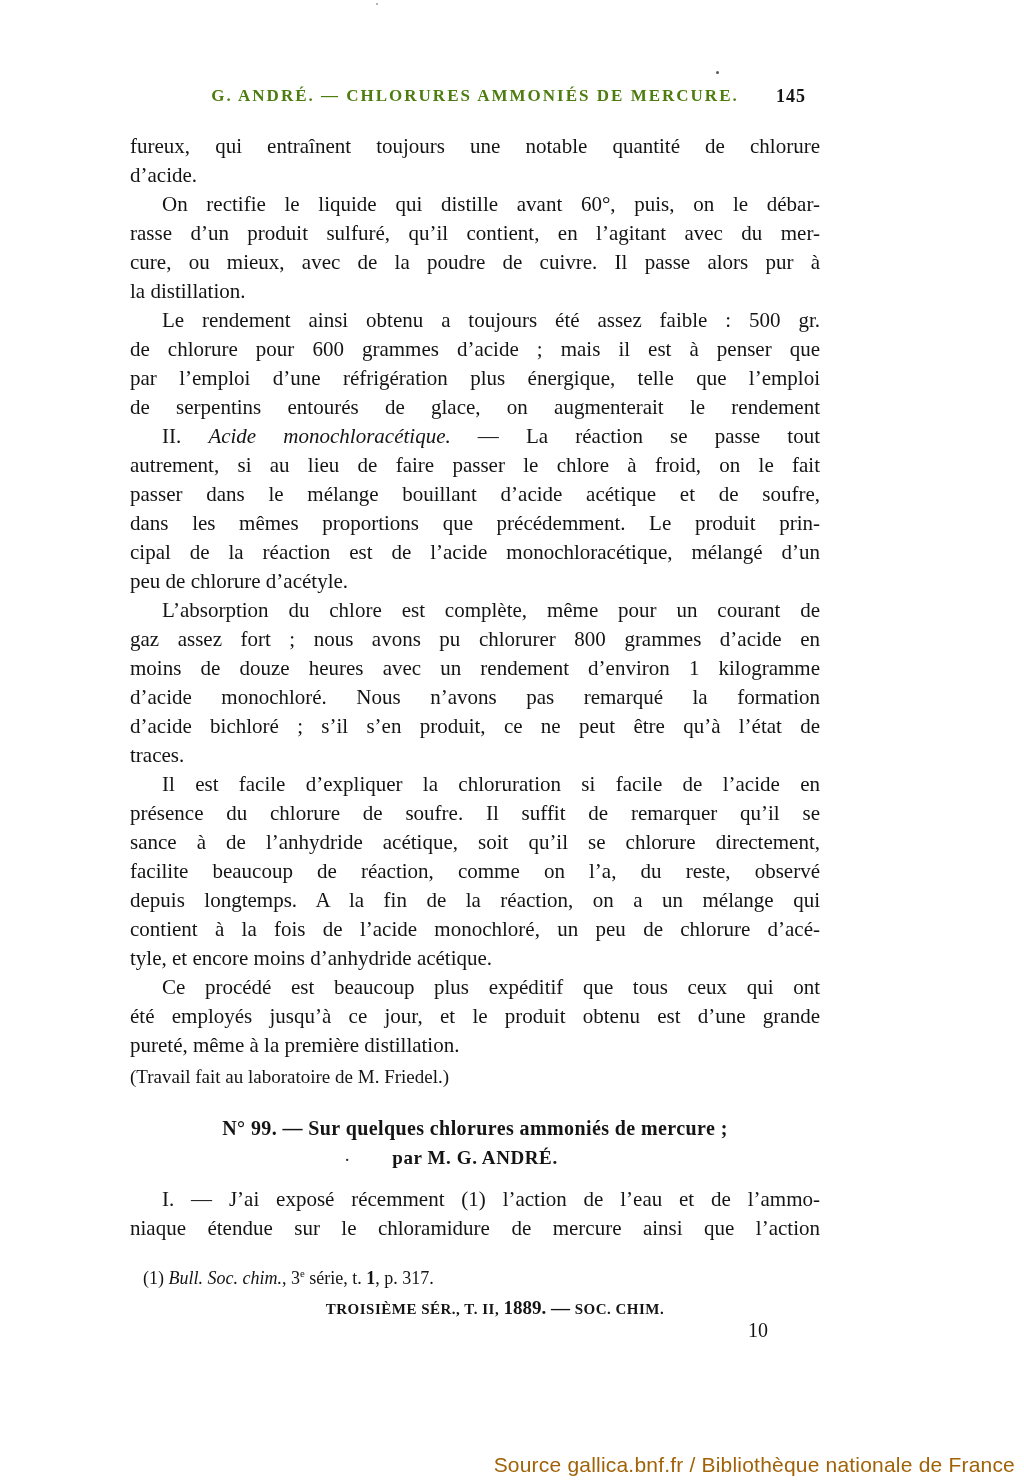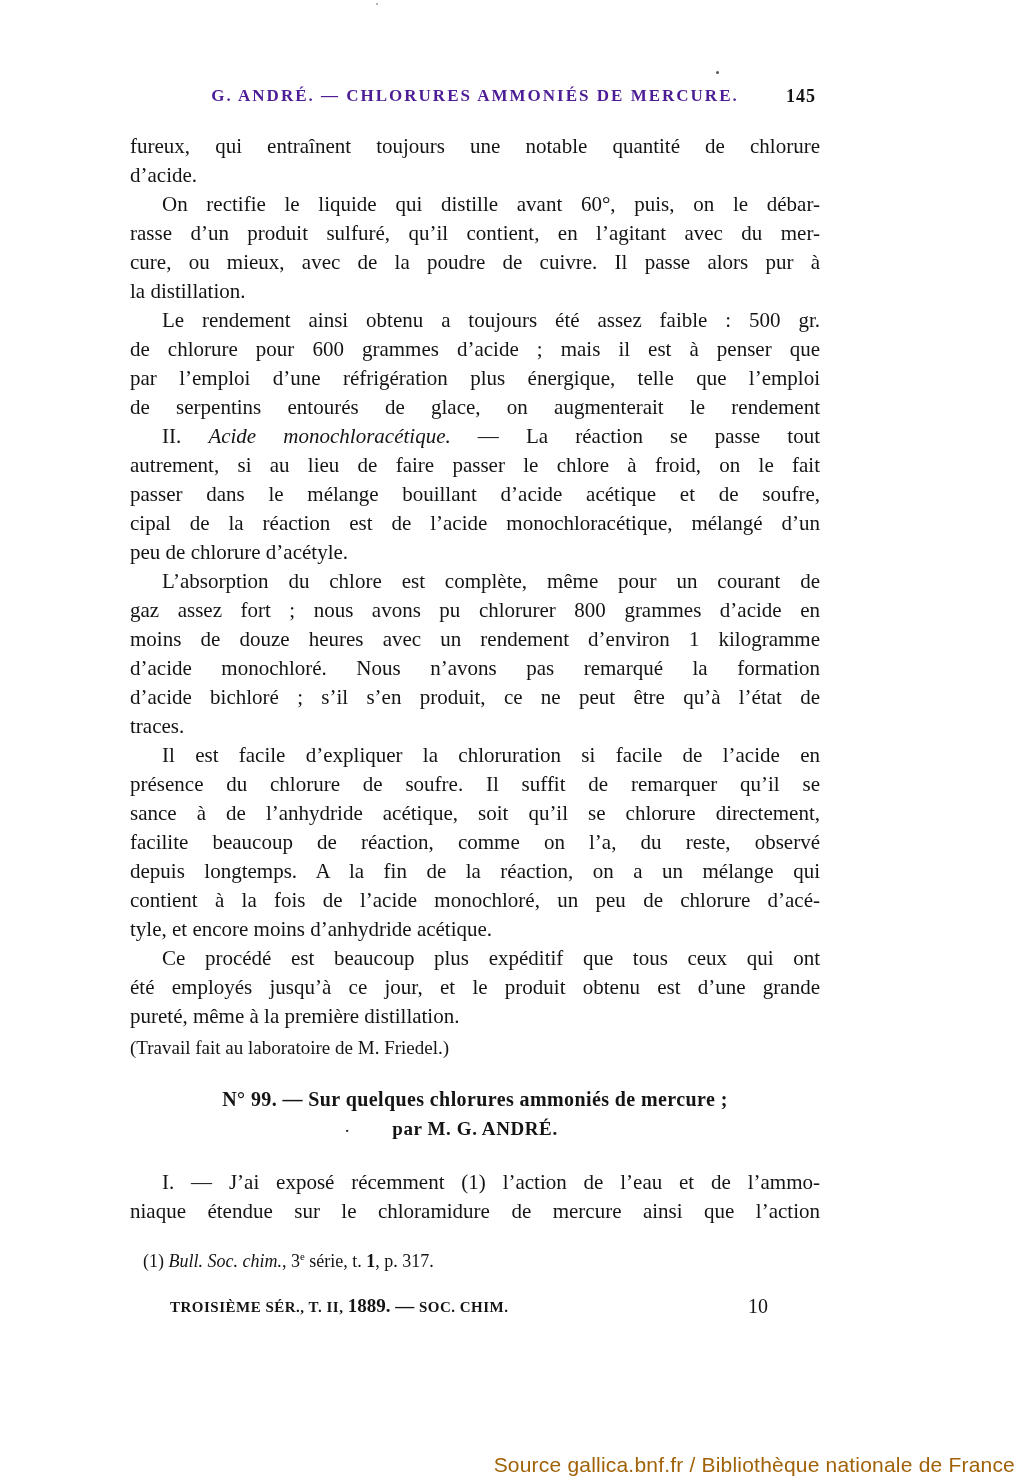--- a/index.html
+++ b/index.html
@@ -23,25 +23,25 @@
     position: relative;
     margin-top: 86px;
     height: 22px;
   }
   .runhead-title {
     text-align: center;
     font-size: 17px;
     font-weight: bold;
     letter-spacing: 2px;
     white-space: nowrap;
-    color: #4c1d95;
+    color: #4d7c0f;
   }
   .runhead-page {
     position: absolute;
-    right: 4px;
+    right: 14px;
     top: 0;
     font-size: 18px;
     font-weight: bold;
     letter-spacing: 1px;
   }
   
   .bodytext {
     margin-top: 24px;
     font-size: 21px;
     line-height: 29px;
@@ -88,34 +88,35 @@
     letter-spacing: 0.6px;
   }
   .byline-dot {
     position: absolute;
     left: 214px;
     top: 2px;
     font-weight: normal;
     color: #2a2a2a;
   }
   .intro {
-    margin-top: 28px;
+    margin-top: 16px;
     font-size: 21px;
     line-height: 29px;
   }
   .footnote {
     margin-top: 18px;
     padding-left: 13px;
     font-size: 18px;
     line-height: 24px;
   }
   .imprint-row {
-    margin-top: 22px;
+    margin-top: 7px;
     display: flex;
-    align-items: flex-start;
+    align-items: center;
+    flex-direction: column;
   }
   .imprint {
     padding-left: 40px;
     white-space: nowrap;
   }
   .sig {
     margin-left: auto;
     padding-right: 52px;
     font-size: 20px;
   }
@@ -163,20 +164,21 @@
       <div class="para ind">
         <div class="line j"><span>Le rendement ainsi obtenu a toujours été assez faible : 500 gr.</span></div>
         <div class="line j"><span>de chlorure pour 600 grammes d’acide ; mais il est à penser que</span></div>
         <div class="line j"><span>par l’emploi d’une réfrigération plus énergique, telle que l’emploi</span></div>
         <div class="line j"><span>de serpentins entourés de glace, on augmenterait le rendement</span></div>
       </div>
       <div class="para ind">
         <div class="line j"><span>II. </span><span class="it">Acide monochloracétique.</span><span> — La réaction se passe tout</span></div>
         <div class="line j"><span>autrement, si au lieu de faire passer le chlore à froid, on le fait</span></div>
         <div class="line j"><span>passer dans le mélange bouillant d’acide acétique et de soufre,</span></div>
+        <div class="line j"><span>dans les mêmes proportions que précédemment. Le produit prin-</span></div>
         <div class="line j"><span>cipal de la réaction est de l’acide monochloracétique, mélangé d’un</span></div>
         <div class="line"><span>peu de chlorure d’acétyle.</span></div>
       </div>
       <div class="para ind">
         <div class="line j"><span>L’absorption du chlore est complète, même pour un courant de</span></div>
         <div class="line j"><span>gaz assez fort ; nous avons pu chlorurer 800 grammes d’acide en</span></div>
         <div class="line j"><span>moins de douze heures avec un rendement d’environ 1 kilogramme</span></div>
         <div class="line j"><span>d’acide monochloré. Nous n’avons pas remarqué la formation</span></div>
         <div class="line j"><span>d’acide bichloré ; s’il s’en produit, ce ne peut être qu’à l’état de</span></div>
         <div class="line"><span>traces.</span></div>

